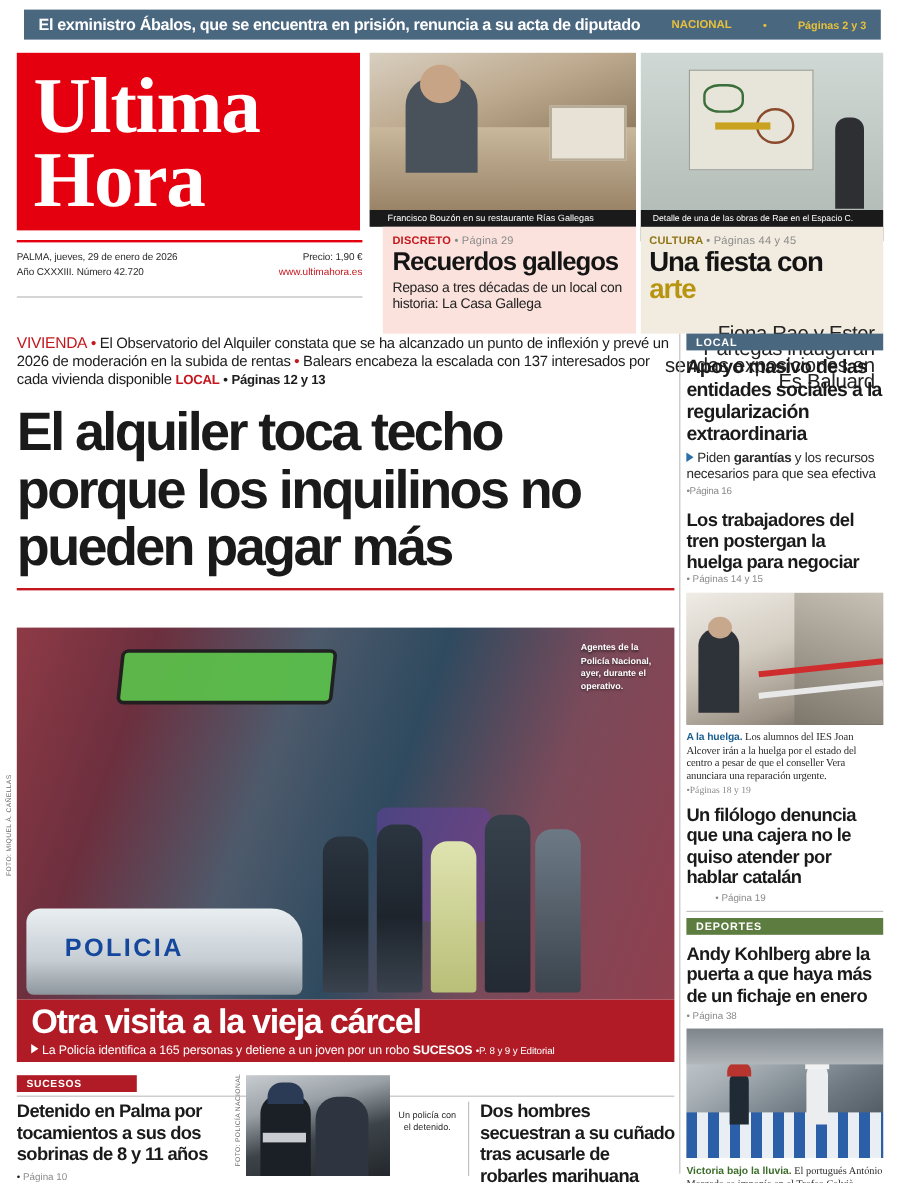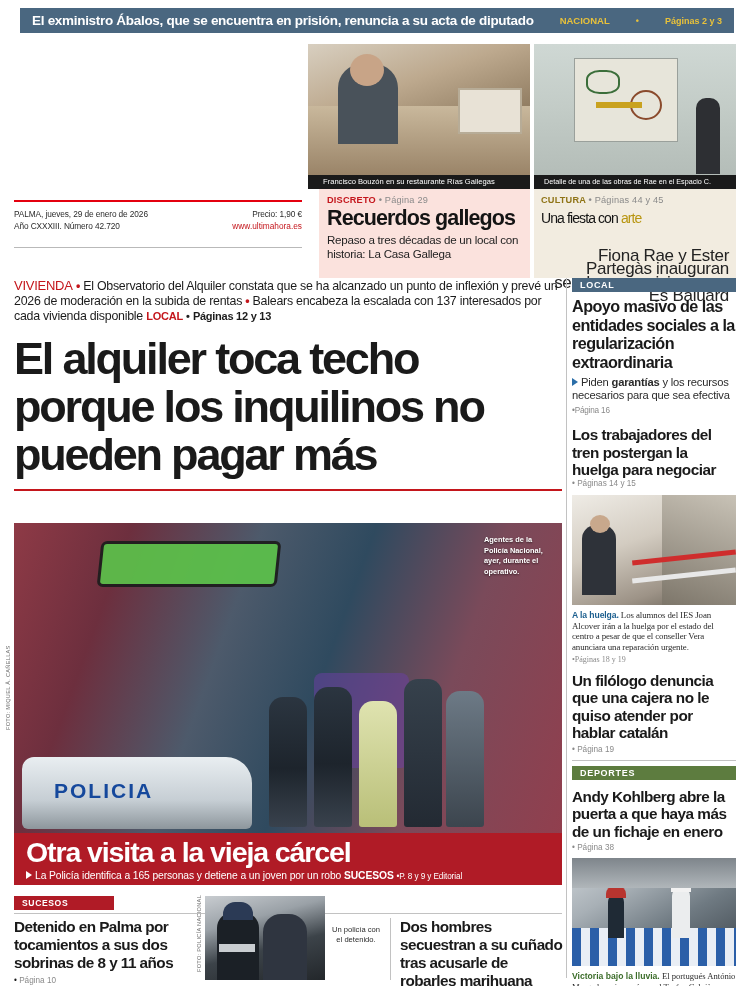--- a/index.html
+++ b/index.html
@@ -86,21 +86,21 @@
     position:absolute; left:0; top:131px; width:202px; height:26px;
     background:#1a1a1a; color:#fff; font-size:7.2px; line-height:14px;
     padding-left:10px; white-space:nowrap; overflow:hidden;
   }
   .teaser2 .body {
     position:absolute; left:0; top:145px; width:202px; height:89px;
     background:#f2ece0; padding:6px 7px 0 7px;
   }
   .kicker2 .k-gold { color:#8f7416; font-weight:bold; }
   .t2-title {
-    font-size:14px; font-weight:normal; color:#141414; line-height:22px;
+    font-size:23px; font-weight:bold; color:#141414; line-height:22px;
     letter-spacing:-0.9px; margin-top:2px;
   }
   .t2-title .gold { color:#b89510; }
   .t2-sub { font-size:17px; color:#232323; line-height:13.4px; margin-top:20px; letter-spacing:-0.3px;text-align:right; }
 
   
   .vcred {
     position:absolute; writing-mode:vertical-rl; transform:rotate(180deg);
     font-size:5.6px; color:#6f6f6f; letter-spacing:0.3px; white-space:nowrap;
   }
@@ -253,20 +253,24 @@
 
 <div class="page">
 
   <div class="topbanner">
     <span class="bnr-text">El exministro Ábalos, que se encuentra en prisión, renuncia a su acta de diputado</span>
     <span class="bnr-sec">NACIONAL</span>
     <span class="bnr-pg">•</span>
     <span class="bnr-pg">Páginas 2 y 3</span>
   </div>
 
+  <div class="masthead">
+    <div class="logo-l1">Ultima</div>
+    <div class="logo-l2">Hora</div>
+  </div>
 
   <div class="dateline">
     <div class="dl-row">
       <span class="dl-left">PALMA, jueves, 29 de enero de 2026</span>
       <span class="dl-right">Precio: 1,90 €</span>
     </div>
     <div class="dl-row">
       <span class="dl-left">Año CXXXIII. Número 42.720</span>
       <span class="dl-url">www.ultimahora.es</span>
     </div>
@@ -378,21 +382,21 @@
       <div style="position:absolute;left:18px;top:20px;width:20px;height:18px;background:#c8a88c;border-radius:50%;"></div>
       <div style="position:absolute;left:90px;top:0;width:74px;height:110px;background:linear-gradient(200deg,#c8c2b6,#7d766a);"></div>
       <div style="position:absolute;left:60px;top:60px;width:104px;height:5px;background:#cf2d2d;transform:rotate(-6deg);"></div>
       <div style="position:absolute;left:60px;top:78px;width:104px;height:5px;background:#e8e8e8;transform:rotate(-6deg);"></div>
     </div>
 
     <div class="sb-note"><span class="lead">A la huelga.</span><span> Los alumnos del IES Joan Alcover irán a la huelga por el estado del centro a pesar de que el conseller Vera anunciara una reparación urgente.</span></div>
     <div class="sb-pg2"><span>•</span><span>Páginas 18 y 19</span></div>
 
     <div class="sb-h3">Un filólogo denuncia que una cajera no le quiso atender por hablar catalán</div>
-    <div class="sb-pg" style="margin-top:3px;"><span>•</span> <span>Página 19</span></div>
+    <div class="sb-pg" style="margin-top:3px;margin-left:24px;"><span>•</span> <span>Página 19</span></div>
 
     <div class="hr-thin"></div>
     <div class="sec-tag sec-dep" style="margin-top:5px;">DEPORTES</div>
 
     <div class="sb-h3">Andy Kohlberg abre la puerta a que haya más de un fichaje en enero</div>
     <div class="sb-pg" style="margin-top:3px;"><span>•</span> <span>Página 38</span></div>
 
     <div class="sb-photo2">
       <div style="position:absolute;left:0;top:70px;width:164px;height:38px;background:repeating-linear-gradient(90deg,#2b5fa8 0 9px,#e9eef5 9px 18px);"></div>
       <div style="position:absolute;left:36px;top:36px;width:16px;height:44px;background:#1f2a35;border-radius:8px 8px 0 0;"></div>

